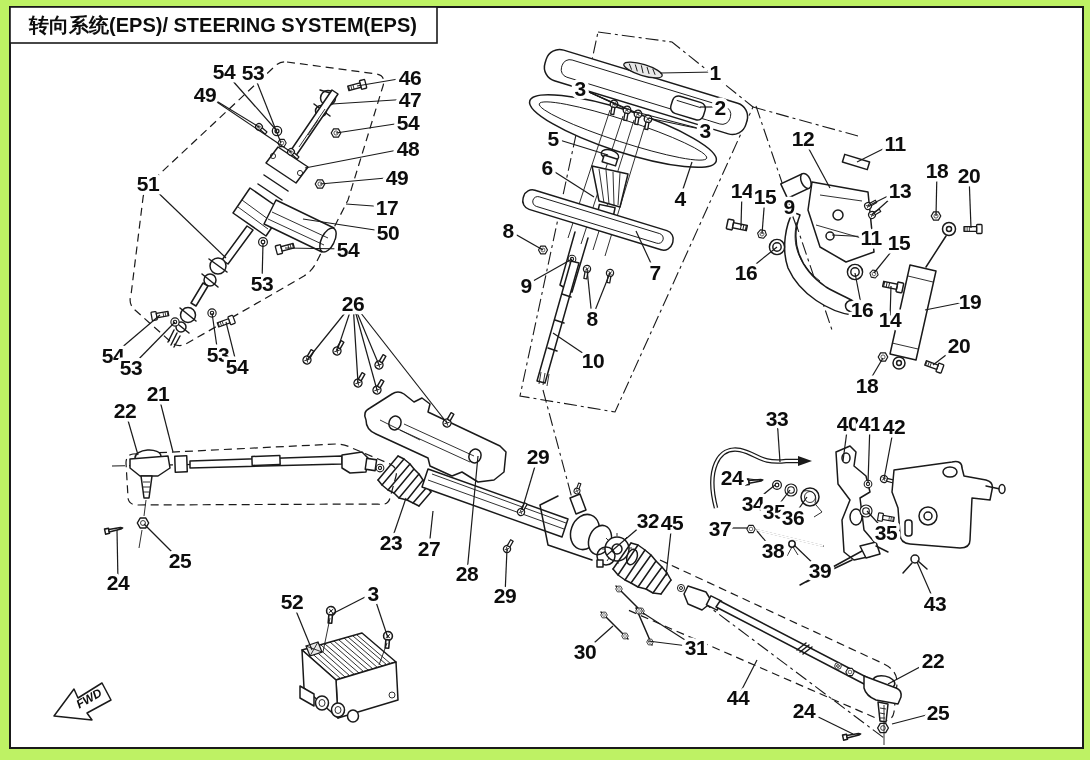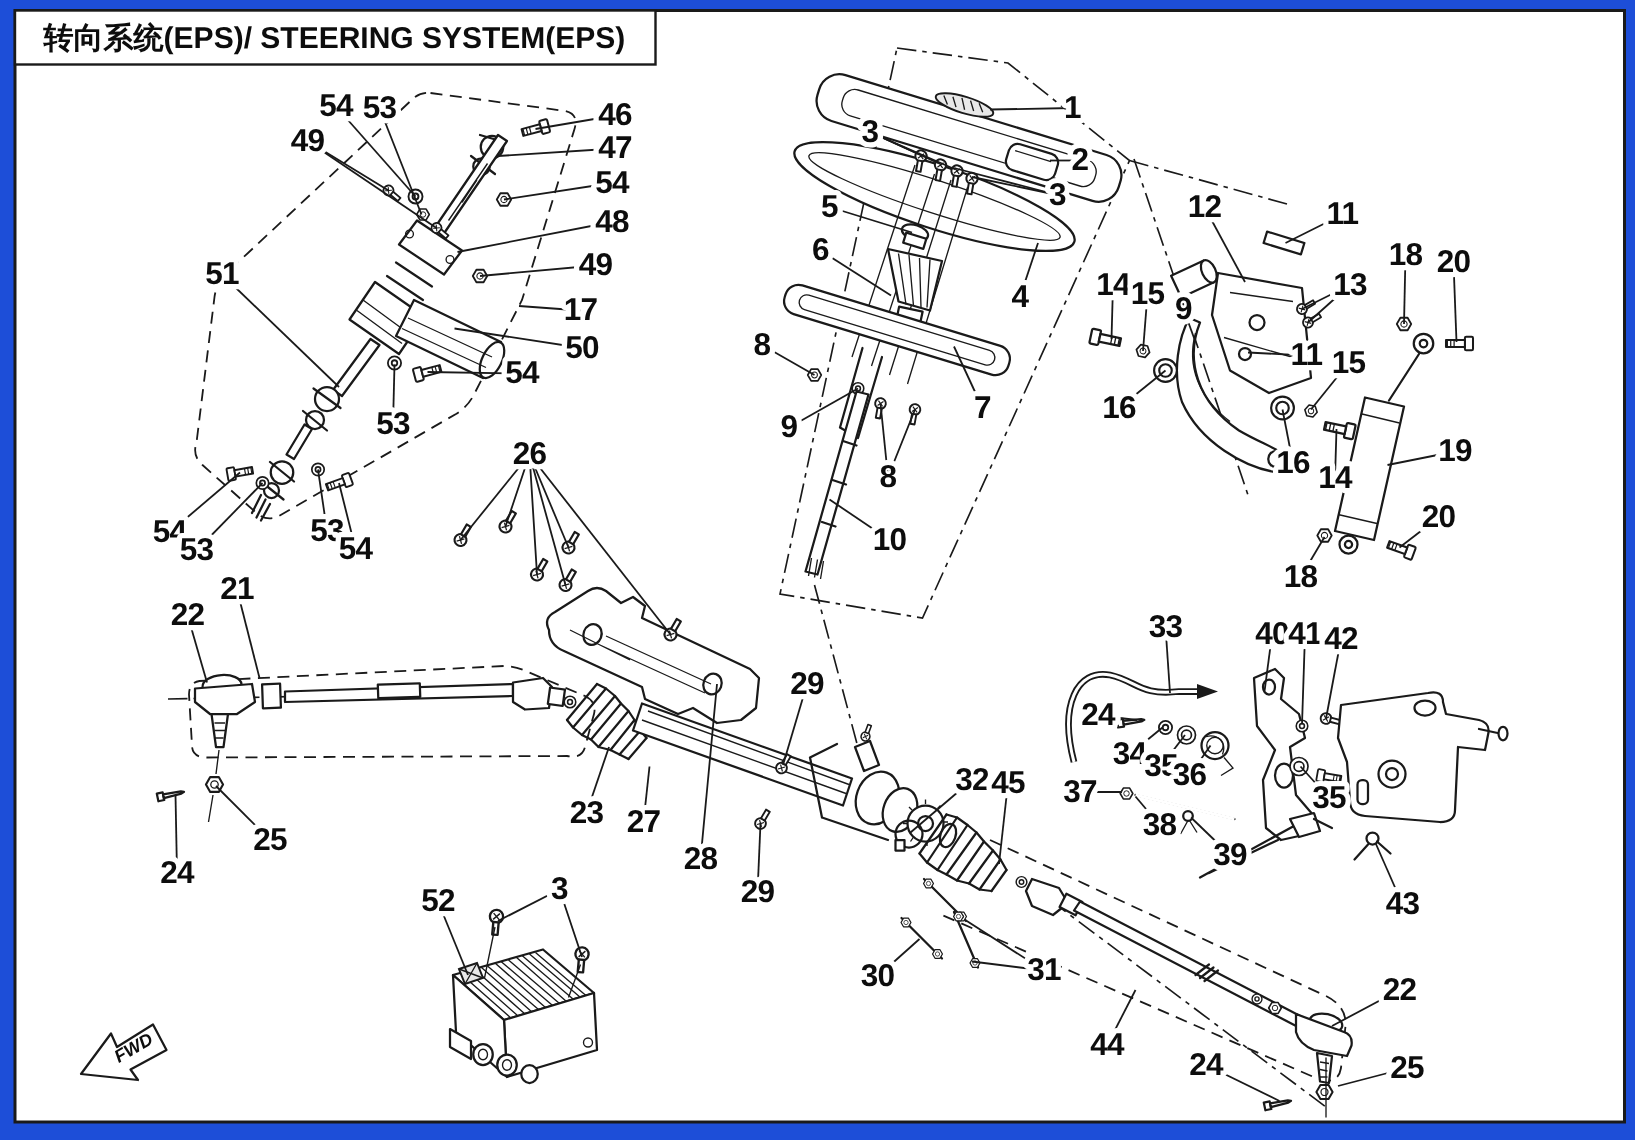--- a/index.html
+++ b/index.html
@@ -1,16 +1,16 @@
 <!DOCTYPE html>
 <html><head>
 <meta charset="utf-8">
 <style>
   html,body{margin:0;padding:0;background:#fff;}
-  #stage{position:relative;width:1090px;height:760px;background:#1d4ed8;overflow:hidden;}
+  #stage{position:relative;width:1090px;height:760px;background:#bef264;overflow:hidden;}
   svg{display:block;}
   .ln{stroke:#1a1a1a;stroke-width:1.5;fill:none;stroke-linejoin:round;stroke-linecap:round;}
   .fw{stroke:#1a1a1a;stroke-width:1.5;fill:#fff;stroke-linejoin:round;}
   .fd{stroke:#1a1a1a;stroke-width:1.3;fill:#e8e8e8;}
   .thin{stroke:#1a1a1a;stroke-width:0.9;fill:none;}
   .dash{stroke:#1a1a1a;stroke-width:1.2;fill:none;stroke-dasharray:8 5;}
   .dashdot{stroke:#1a1a1a;stroke-width:1.1;fill:none;stroke-dasharray:13 4 3 4;}
   .leader{stroke:#1a1a1a;stroke-width:1.2;fill:none;}
   .callout{font:700 21px "Liberation Sans",sans-serif;text-anchor:middle;dominant-baseline:central;
            paint-order:stroke;stroke:#fff;stroke-width:7px;stroke-linejoin:round;fill:#0d0d0d;letter-spacing:-0.5px;}

